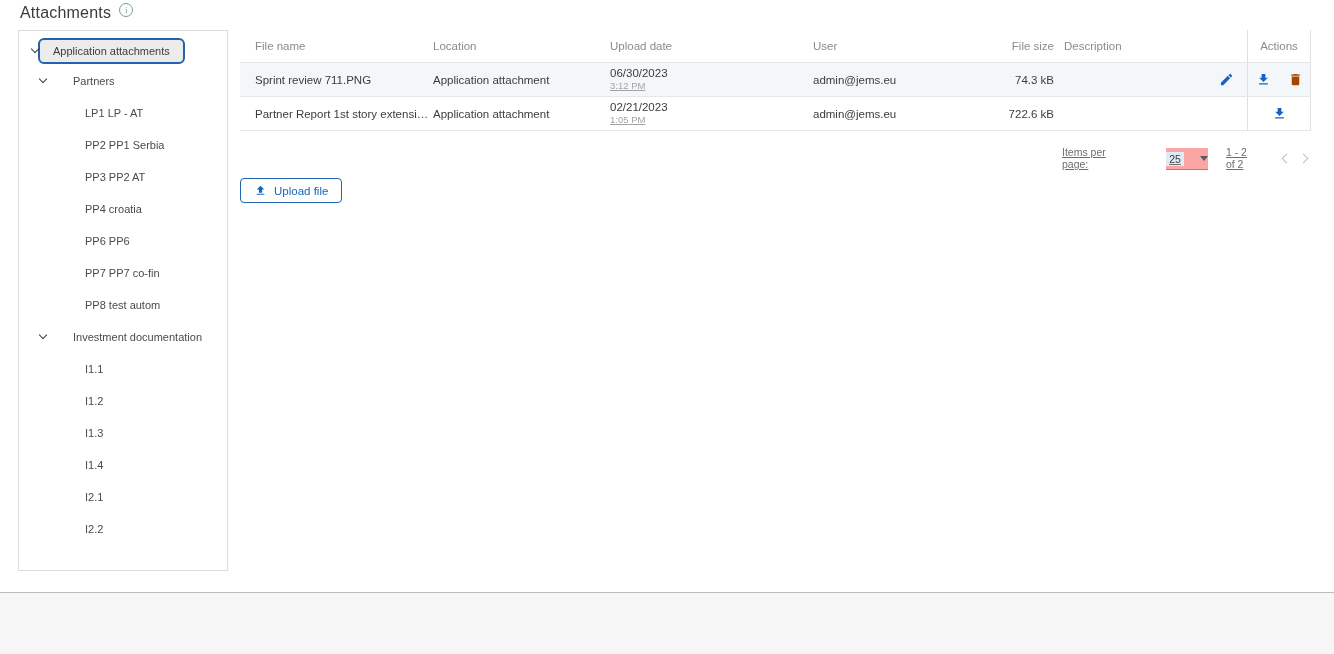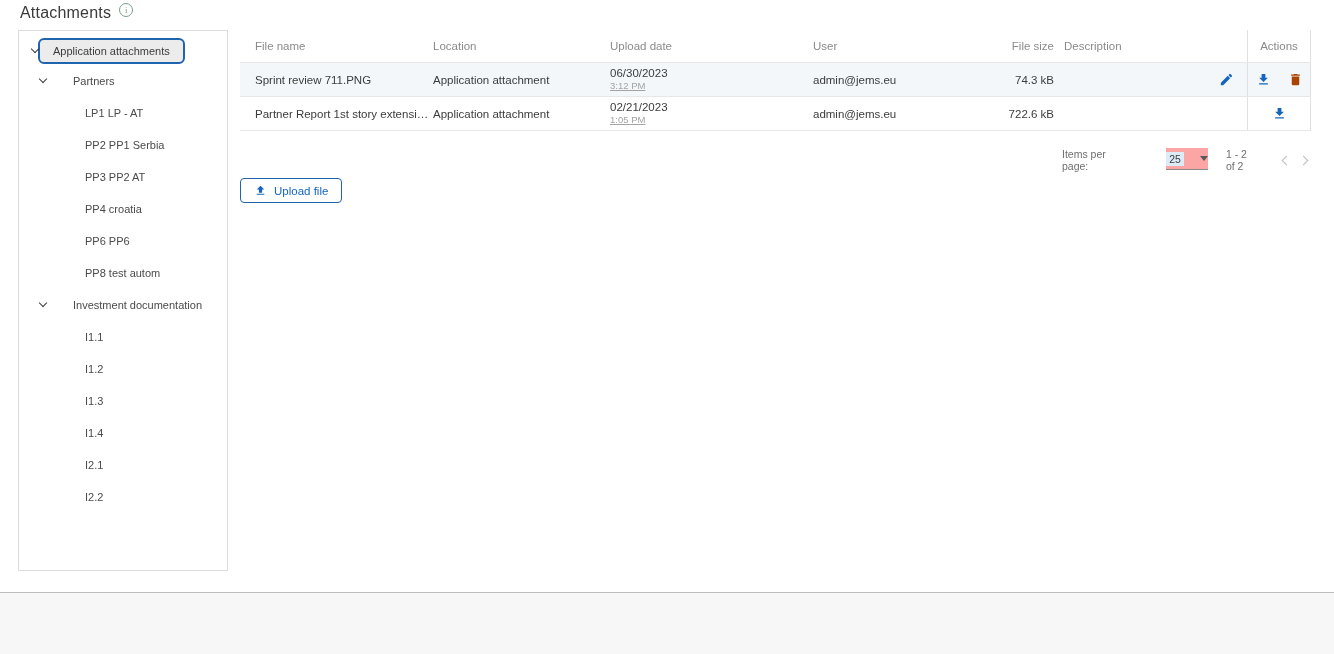--- a/index.html
+++ b/index.html
@@ -66,22 +66,22 @@
   .date-cell { line-height: 1.1; }
   .date-main { font-size: 11.5px; color: #3c3c3c; }
   .date-time { font-size: 9.5px; color: #a3a3a3; margin-top: 1px; text-decoration: underline; }
 
   .icon-btn { background: none; border: none; cursor: pointer; width: 18px; height: 18px; padding: 0; display: inline-flex; align-items: center; justify-content: center; }
   .icon-blue svg { fill: #1565c0; }
   .icon-warn svg { fill: #a84300; }
 
   
   .paginator {
-    position: absolute; top: 148px; left: 1062px; width: 250px; height: 28px;
-    display: flex; align-items: flex-start; font-size: 10.5px; color: #6e6e6e;
+    position: absolute; top: 142px; left: 1062px; width: 250px; height: 28px;
+    display: flex; align-items: flex-end; font-size: 10.5px; color: #6e6e6e; text-decoration: underline;
   }
   .ipp-label { margin-right: 8px; }
   .page-size-select {
     width: 44px; height: 22px; margin-right: 18px;
     border-bottom: 1px solid #8a8a8a; background: #fca5a5;
     display: flex; align-items: center; justify-content: center; gap: 16px; cursor: pointer; margin-left: 44px;
   }
   .page-size-value { font-size: 10.5px; color: #3c3c3c; background: #dcebf7; padding: 1px 3px; }
   .caret-down { width: 0; height: 0; border-left: 4px solid transparent; border-right: 4px solid transparent; border-top: 5px solid #5a5a5a; }
   .range-label { margin-right: 22px; }
@@ -128,20 +128,23 @@
       <span>PP2 PP1 Serbia</span>
     </div>
   <div class="tree-row leaf">
       <span>PP3 PP2 AT</span>
     </div>
   <div class="tree-row leaf">
       <span>PP4 croatia</span>
     </div>
   <div class="tree-row leaf">
       <span>PP6 PP6</span>
+    </div>
+  <div class="tree-row leaf">
+      <span>PP7 PP7 co-fin</span>
     </div>
   <div class="tree-row leaf">
       <span>PP8 test autom</span>
     </div>
 
   <div class="tree-row">
     <span class="chev chev-group"></span>
     <span class="group-label">Investment documentation</span>
   </div>
   <div class="tree-row leaf">

